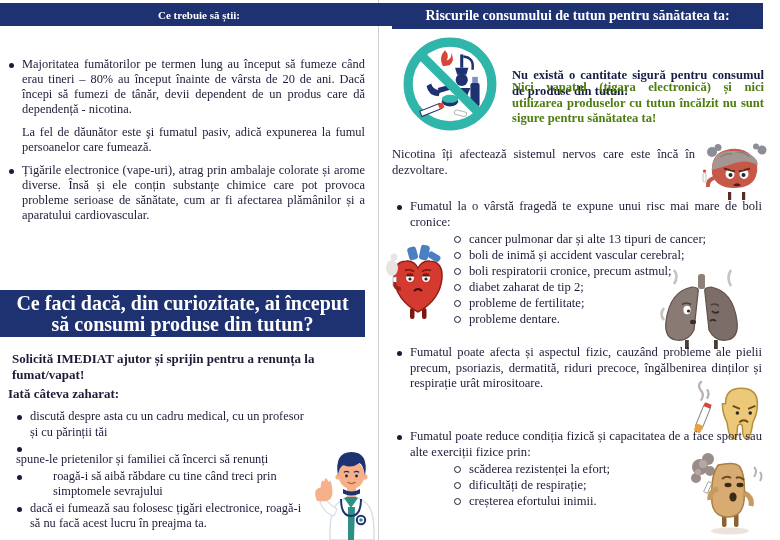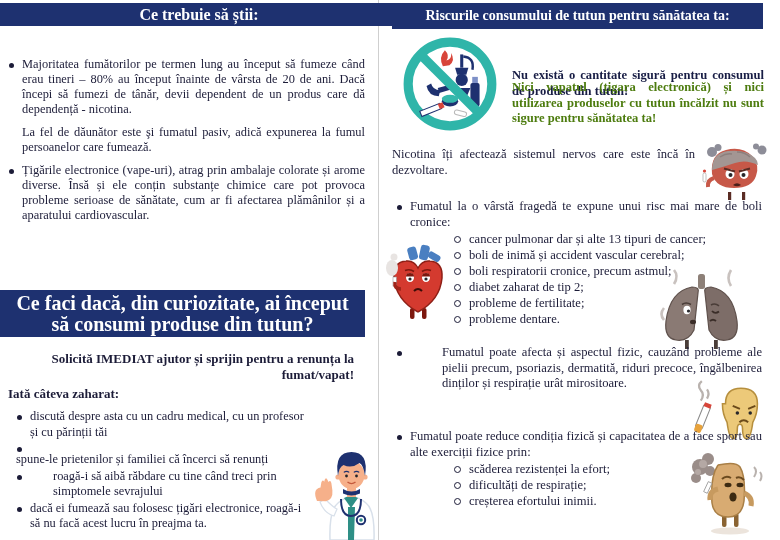--- a/index.html
+++ b/index.html
@@ -20,41 +20,41 @@
   .body-sm{font-size:12.4px;line-height:15px;}
   .body-r{font-size:12.6px;line-height:15.5px;}
   svg{display:block;}
 </style>
 </head>
 <body>
 
 <div id="page">
   <div id="divider"></div>
 
-  <div class="hdr" style="left:0;top:3px;width:398px;height:23px;font-size:16px;">
+  <div class="hdr" style="left:0;top:3px;width:398px;height:23px;font-size:11px;">
     <span>Ce trebuie să știi:</span>
   </div>
 
   <div class="abs body-sm" style="left:8px;top:57px;width:357px;">
     <div class="brow" style="margin-bottom:8px;">
       <span class="dot"></span>
       <span class="btxt jtext">Majoritatea fumătorilor pe termen lung au început să fumeze când erau tineri – 80% au început înainte de vârsta de 20 de ani. Dacă începi să fumezi de tânăr, devii dependent de un produs care dă dependență - nicotina.</span>
     </div>
     <div class="jtext" style="margin:0 0 8px 14px;">La fel de dăunător este şi fumatul pasiv, adică expunerea la fumul persoanelor care fumează.</div>
     <div class="brow">
       <span class="dot"></span>
       <span class="btxt jtext">Țigările electronice (vape-uri), atrag prin ambalaje colorate și arome diverse. Însă și ele conțin substanțe chimice care pot provoca probleme serioase de sănătate, cum ar fi afectarea plămânilor și a aparatului cardiovascular.</span>
     </div>
   </div>
 
   <div class="hdr" style="left:0;top:290px;width:365px;height:47px;font-size:20px;line-height:21px;padding:0 14px;box-sizing:border-box;">
     <span>Ce faci dacă, din curiozitate, ai început să consumi produse din tutun?</span>
   </div>
 
-  <div class="abs b" style="left:12px;top:351px;width:342px;text-align:right;font-size:13px;line-height:16px;">Solicită IMEDIAT ajutor și sprijin pentru a renunța la fumat/vapat!</div>
+  <div class="abs b" style="left:12px;top:351px;width:342px;text-align:left;font-size:13px;line-height:16px;">Solicită IMEDIAT ajutor și sprijin pentru a renunța la fumat/vapat!</div>
 
   <div class="abs b" style="left:8px;top:386px;font-size:13px;">Iată câteva zaharat:</div>
 
   <div class="abs body-sm" style="left:16px;top:409px;width:290px;line-height:15.5px;">
     <div class="brow" style="margin-bottom:1px;">
       <span class="dot"></span>
       <span class="btxt">discută despre asta cu un cadru medical, cu un profesor și cu părinții tăi</span>
     </div>
     <div class="brow" style="margin-bottom:1px;flex-direction:column;">
       <span class="dot"></span>
@@ -217,21 +217,21 @@
       <ellipse cx="33" cy="42" rx="3.6" ry="4.2" fill="#fff"></ellipse>
       <circle cx="34.5" cy="43" r="1.6" fill="#27272b"></circle>
       <path d="M28 36.5 q4-3 9 0" stroke="#4a3d38" stroke-width="1.6" fill="none"></path>
       <ellipse cx="39" cy="54" rx="3" ry="2.2" fill="#3a2d28"></ellipse>
       <path d="M58 43 q3 3.4 7 0.5" stroke="#3a2d28" stroke-width="1.8" fill="none"></path>
       <path d="M57 37 q4-2.4 8 0.8" stroke="#4a3d38" stroke-width="1.6" fill="none"></path>
       <path d="M56 53 q3-2.6 6 0" stroke="#3a2d28" stroke-width="1.8" fill="none"></path>
     </svg>
   </div>
 
-  <div class="abs brow body-r" style="left:396px;top:345px;width:366px;gap:32px;">
+  <div class="abs brow body-r" style="left:396px;top:345px;width:366px;">
     <span class="dot"></span>
     <span class="btxt jtext">Fumatul poate afecta și aspectul fizic, cauzând probleme ale pielii precum, psoriazis, dermatită, riduri precoce, îngălbenirea dinților și respirație urât mirositoare.</span>
   </div>
 
   <div class="abs" style="left:686px;top:378px;">
     <svg width="78" height="70" viewBox="0 0 75 68">
       <path d="M14 22 q4-6 0-10 q-4-5 1-9 M20 20 q3-5 0-9" stroke="#b9b2ae" stroke-width="2.2" fill="none"></path>
       <g transform="rotate(22 16 42)">
         <rect x="11" y="26" width="7" height="24" rx="2" fill="#fff" stroke="#8a8a8a" stroke-width="1"></rect>
         <rect x="11" y="46" width="7" height="8" rx="2" fill="#e8a33c"></rect>

